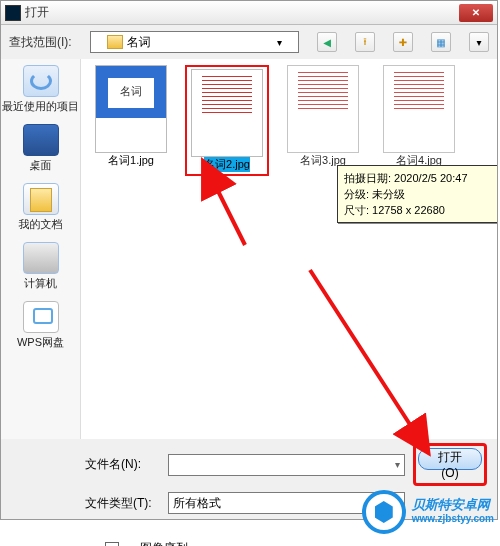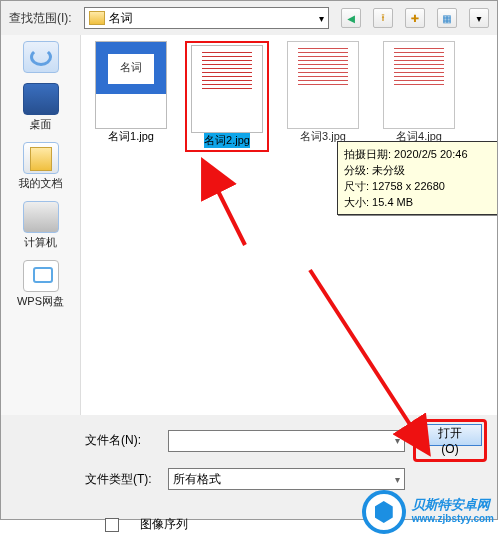--- a/index.html
+++ b/index.html
@@ -2,23 +2,23 @@
 <html><head>
 <meta charset="utf-8">
 <style>
   * { box-sizing: border-box; margin: 0; padding: 0; font-family: "Microsoft YaHei", sans-serif; }
   body { background: #fff; width: 500px; height: 546px; position: relative; overflow: hidden; }
   .dialog { width: 498px; height: 520px; border: 1px solid #999; position: absolute; left: 0; top: 0; background: #f0f0f0; }
   .titlebar { height: 24px; background: linear-gradient(#fff,#e8e8e8); border-bottom: 1px solid #bbb; display: flex; align-items: center; padding: 0 4px; }
   .titlebar .ico { width: 16px; height: 16px; background: #001e36; border:1px solid #333; display:inline-block; margin-right:4px; }
   .titlebar .title { font-size: 12px; color:#333; }
   .close-btn { margin-left:auto; width: 34px; height: 18px; background: linear-gradient(#d9534f,#b02a25); border-radius: 2px; display:flex; align-items:center; justify-content:center; color:#fff; font-size:10px; font-weight:bold; }
-  .lookrow { display:flex; align-items:center; padding: 6px 8px; gap:12px;justify-content:space-between; }
+  .lookrow { display:flex; align-items:center; padding: 6px 8px; gap:18px;justify-content:space-between; }
   .lookrow .lbl { font-size: 12px; color:#333; }
-  .folder-drop { flex:1; background:#fff; border:1px solid #7a7a7a; height:22px; display:flex; align-items:center; padding:0 4px; font-size:12px; }
+  .folder-drop { flex:1; background:#fff; border:1px solid #7a7a7a; height:22px; display:flex; align-items:center; padding:0 16px; font-size:12px; }
   .folder-drop .fico { width:16px; height:14px; background: linear-gradient(#ffe9a6,#f0c040); border:1px solid #caa33a; margin-right:4px; }
   .folder-drop .arr { margin-left:auto; font-size:10px; }
   .toolbtn { width:20px; height:20px; border:1px solid #bbb; background:linear-gradient(#fdfdfd,#eaeaea); border-radius:2px; display:flex;align-items:center;justify-content:center; font-size:10px; }
   .body { display:flex; height: 380px; }
   .sidebar { width: 80px; background:#f7f7f7; border-right:1px solid #ddd; display:flex; flex-direction:column; align-items:center; padding-top:6px; gap:10px; }
   .sideitem { display:flex; flex-direction:column; align-items:center; font-size:11px; color:#222; gap:2px; }
   .sideicon { width:36px; height:32px; background:linear-gradient(#e8f0fb,#c8ddf5); border:1px solid #9ec0e8; border-radius:4px; position:relative; }
   .sideicon.recent::after{content:"";position:absolute;inset:6px;border:3px solid #61a0e2;border-radius:50%;border-top-color:transparent;}
   .sideicon.desktop{background:linear-gradient(#3a6fbf,#274f8f);border-color:#274f8f;}
   .sideicon.docs{background:linear-gradient(#fff,#e0e5ea);}
@@ -35,55 +35,61 @@
   .thumb.blue::after{content:"名词";position:absolute;left:0;top:18px;width:100%;text-align:center;color:#333;font-size:11px;}
   .thumb.doc::before{content:"";position:absolute;left:10px;top:6px;right:10px;height:40px;background:repeating-linear-gradient(#c33 0 1px, transparent 1px 4px);}
   .fname { font-size:11px; margin-top:0; word-break:break-all; text-align:center; }
   .file.selected { border:2px solid #e11; padding:2px; }
   .file.selected .fname { background:#0ea5e9; }
   .tooltip { position:absolute; left:256px; top:106px; width:168px; background:#ffffe1; border:1px solid #333; font-size:11px; padding:4px 6px; line-height:16px; box-shadow:1px 1px 0 #888; }
   .bottom { padding: 4px 10px 8px 84px; display:grid; grid-template-columns: 75px 1fr 74px; gap:6px 8px; align-items:center; }
   .blbl { font-size:12px; text-align:left; }
   .dropfield { height:22px; background:#fff; border:1px solid #7a7a7a; font-size:12px; display:flex;align-items:center;padding:0 4px; }
   .dropfield .arr{margin-left:auto;font-size:10px;color:#666;}
-  .btn { height:22px; border:1px solid #8a8a8a; background:linear-gradient(#fdfdfd,#e0e0e0); font-size:12px; border-radius:0; padding:0 18px; }
+  .btn { height:22px; border:1px solid #8a8a8a; background:linear-gradient(#fdfdfd,#e0e0e0); font-size:12px; border-radius:10px; padding:0 18px; }
   .btn.primary { border:1px solid #3b7fd0; background:linear-gradient(#eaf3fd,#bcd9f7); }
   .openwrap { border:3px solid #e11; border-radius:4px; padding:2px; }
   .chkrow { display:flex; align-items:center; gap:21px; font-size:12px; margin-top:20px; margin-left:6px;text-align:right;}
   .chk { width:14px;height:14px;border:1px solid #666;background:#fff; }
   .watermark { position:absolute; right:6px; bottom:12px; display:flex; align-items:center; gap:6px; }
   .wmcircle { width:44px;height:44px; border:4px solid #1c8fe2; border-radius:50%; background:#fff; display:flex;align-items:center;justify-content:center; position:relative; }
   .wmcircle::after{content:"";position:absolute;width:18px;height:22px;background:#1c8fe2;clip-path:polygon(50% 0,100% 25%,100% 75%,50% 100%,0 75%,0 25%);}
   .wmtext { font-size:13px; font-weight:bold; color:#1c8fe2; font-style:italic; line-height:14px; }
   .wmtext .sub { font-size:10px; font-style:normal; font-weight:bold; display:block; }
   svg.arrow { position:absolute; overflow:visible; pointer-events:none; }
 </style>
 </head>
 <body>
 
 <div class="dialog">
+  <div class="titlebar">
+    <span class="ico"></span>
+    <span class="title">打开</span>
+    <div class="close-btn">✕</div>
+  </div>
 
   <div class="lookrow">
     <span class="lbl">查找范围(I):</span>
     <div class="folder-drop">
       <span class="fico"></span>
       <span>名词</span>
       <span class="arr">▾</span>
     </div>
     <div class="toolbtn" style="color:#2a6">◀</div>
     <div class="toolbtn" style="color:#c80">⭱</div>
     <div class="toolbtn" style="color:#c80">✚</div>
     <div class="toolbtn" style="color:#38c">▦</div>
     <div class="toolbtn">▾</div>
   </div>
 
   <div class="body">
     <div class="sidebar">
       <div class="sideitem">
         <div class="sideicon recent"></div>
+        <span>最近使用的项目</span>
       </div>
       <div class="sideitem">
         <div class="sideicon desktop"></div>
         <span>桌面</span>
       </div>
       <div class="sideitem">
         <div class="sideicon docs"></div>
         <span>我的文档</span>
       </div>
       <div class="sideitem">
@@ -110,24 +116,23 @@
           <div class="thumb doc"></div>
           <div class="fname">名词3.jpg</div>
         </div>
         <div class="file" style="opacity:.85">
           <div class="thumb doc"></div>
           <div class="fname">名词4.jpg</div>
         </div>
       </div>
 
       <div class="tooltip">
-        <div>拍摄日期: 2020/2/5 20:46</div>
+        <div>拍摄日期: 2020/2/5 20:47</div>
         <div>分级: 未分级</div>
         <div>尺寸: 12758 x 22680</div>
-        <div>大小: 15.4 MB</div>
       </div>
     </div>
   </div>
 
   <div class="bottom">
     <span class="blbl">文件名(N):</span>
     <div class="dropfield">
       <span></span>
       <span class="arr">▾</span>
     </div>

